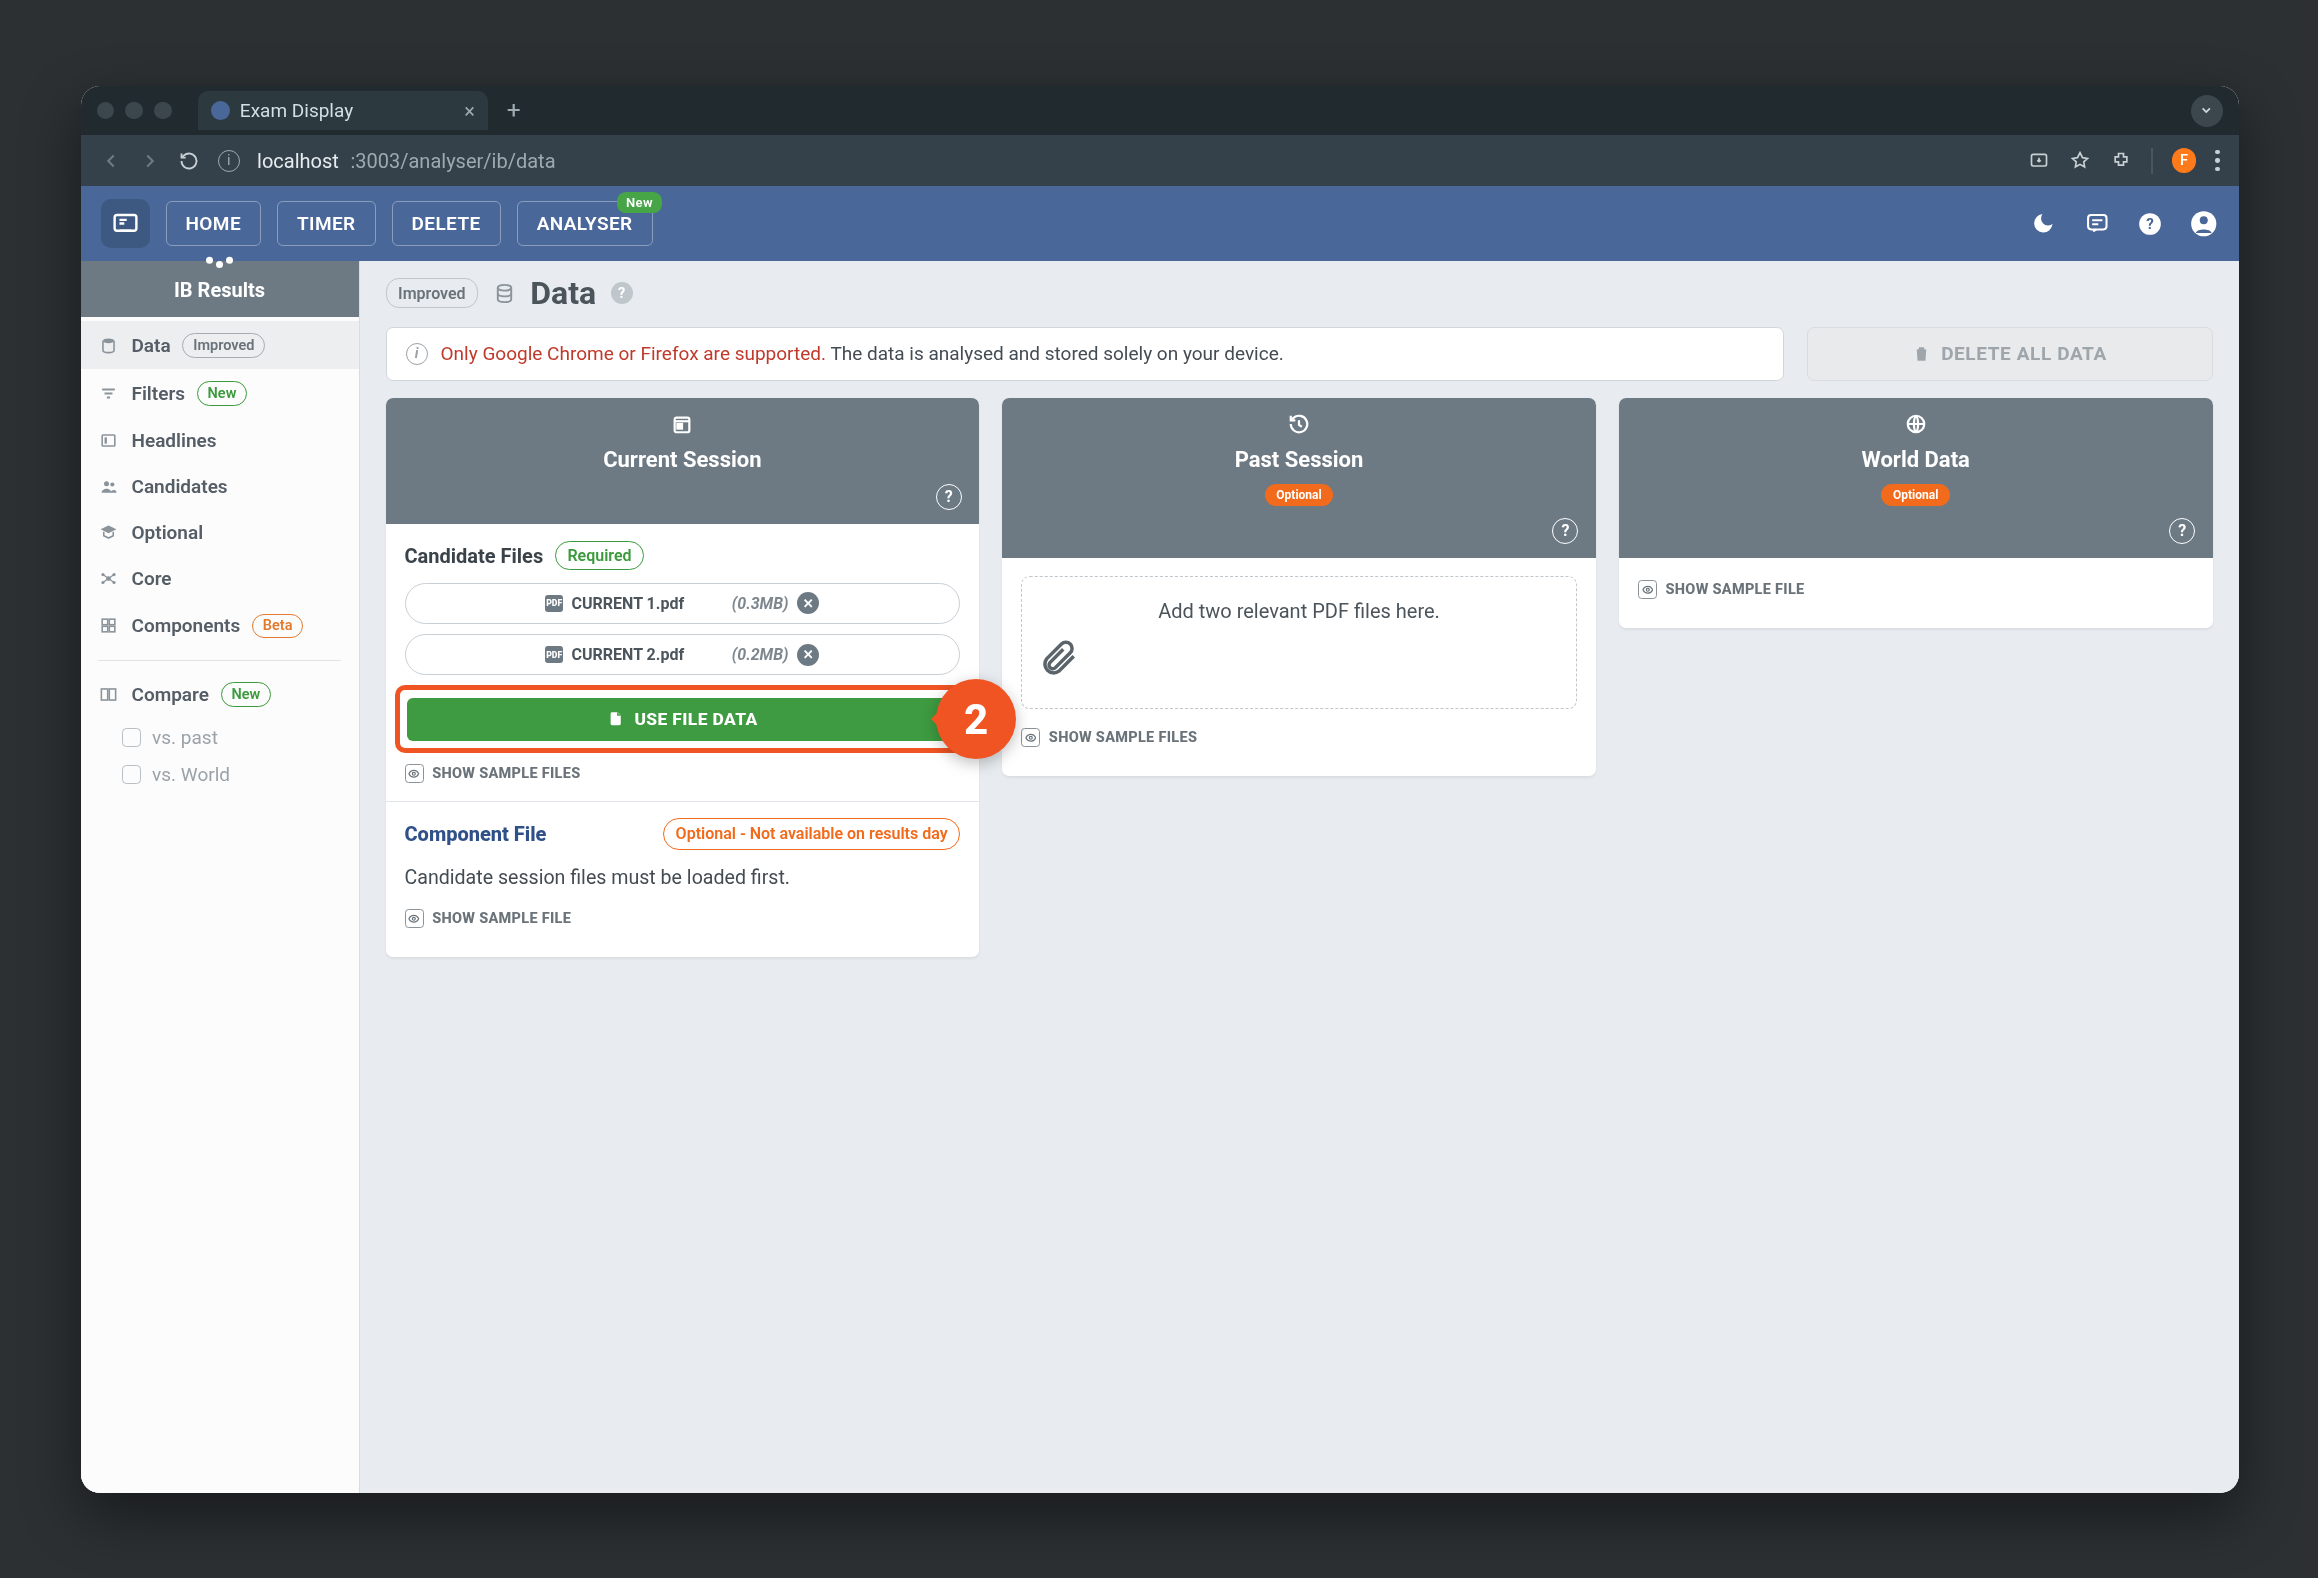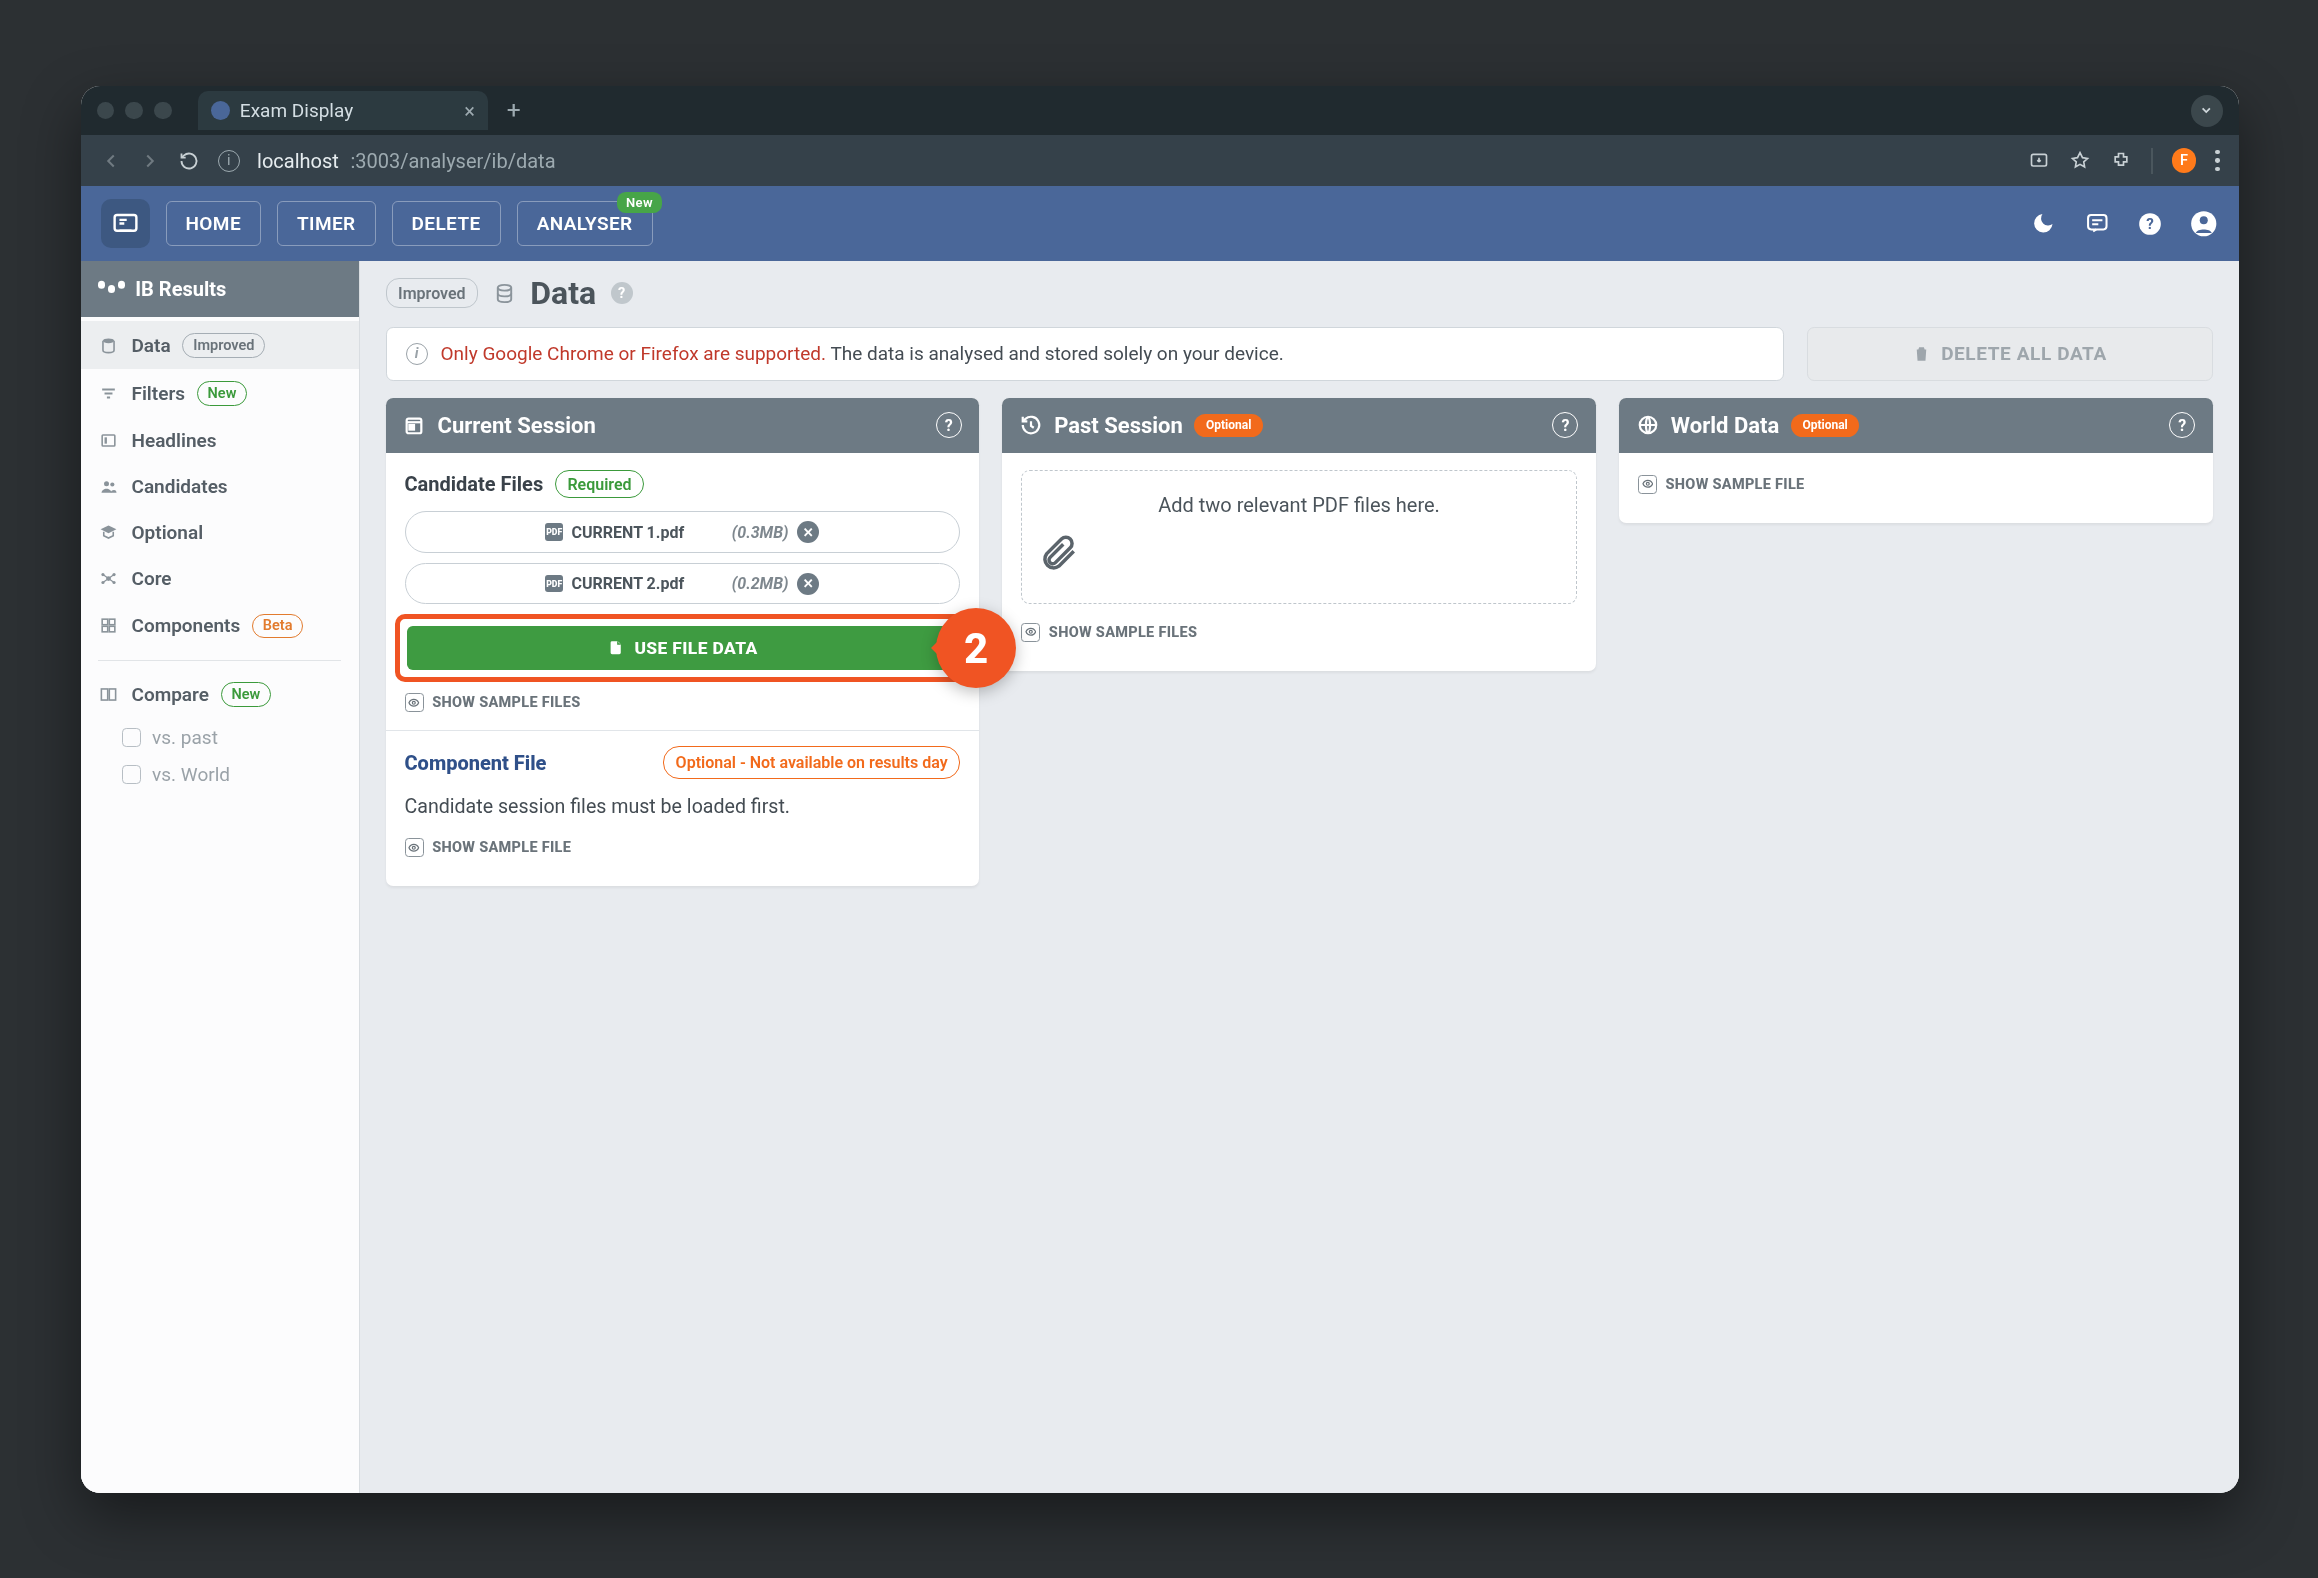--- a/index.html
+++ b/index.html
@@ -138,21 +138,21 @@
     background:#fcfcfd;
     border-right:0.7px solid #d9dde1;
     display:flex;flex-direction:column;
   }
   .sidebar-head{
     background:var(--sidebar-head);
     color:#fff;
     height:56px;
     display:flex;align-items:center;
     padding:0 17.4px;gap:10px;
-    font-size:20px;font-weight:700;
+    font-size:20px;font-weight:700;flex-direction:column;
   }
   .sidebar-head .dots{display:flex;gap:2.9px;}
   .sidebar-head .dots span{width:7.2px;height:7.2px;border-radius:50%;background:#fff;display:inline-block;}
   .sidebar-head .dots span:first-child{transform:translateY(-4.3px);}
   .sidebar-head .dots span:last-child{transform:translateY(-4.3px);}
   .side-list{padding:4.3px 0;}
   .side-item{
     display:flex;align-items:center;gap:11.6px;
     padding:11.6px 17.4px;
     font-size:19px;color:#555e66;font-weight:600;
@@ -223,21 +223,21 @@
     box-shadow:0 1.4px 2.9px rgba(0,0,0,.06);
     min-width:0;
   }
   .card.small{flex:1;}
   .card-head{
     background:var(--card-header);
     color:#fff;
     border-radius:7.2px 7.2px 0 0;
     padding:14.5px 17.4px;
     display:flex;align-items:center;gap:11.6px;
-    font-size:22px;font-weight:700;
+    font-size:22px;font-weight:700;flex-direction:column;
   }
   .card-head .hic{width:23px;height:23px;display:flex;align-items:center;justify-content:center;}
   .card-head .opt-pill{
     background:#f26a1b;color:#fff;
     font-size:12px;font-weight:700;
     padding:4.3px 11.6px;border-radius:14.5px;
   }
   .card-head .help{
     margin-left:auto;width:26px;height:26px;border:1.8px solid #fff;border-radius:50%;
     display:flex;align-items:center;justify-content:center;font-size:16px;font-weight:700;

